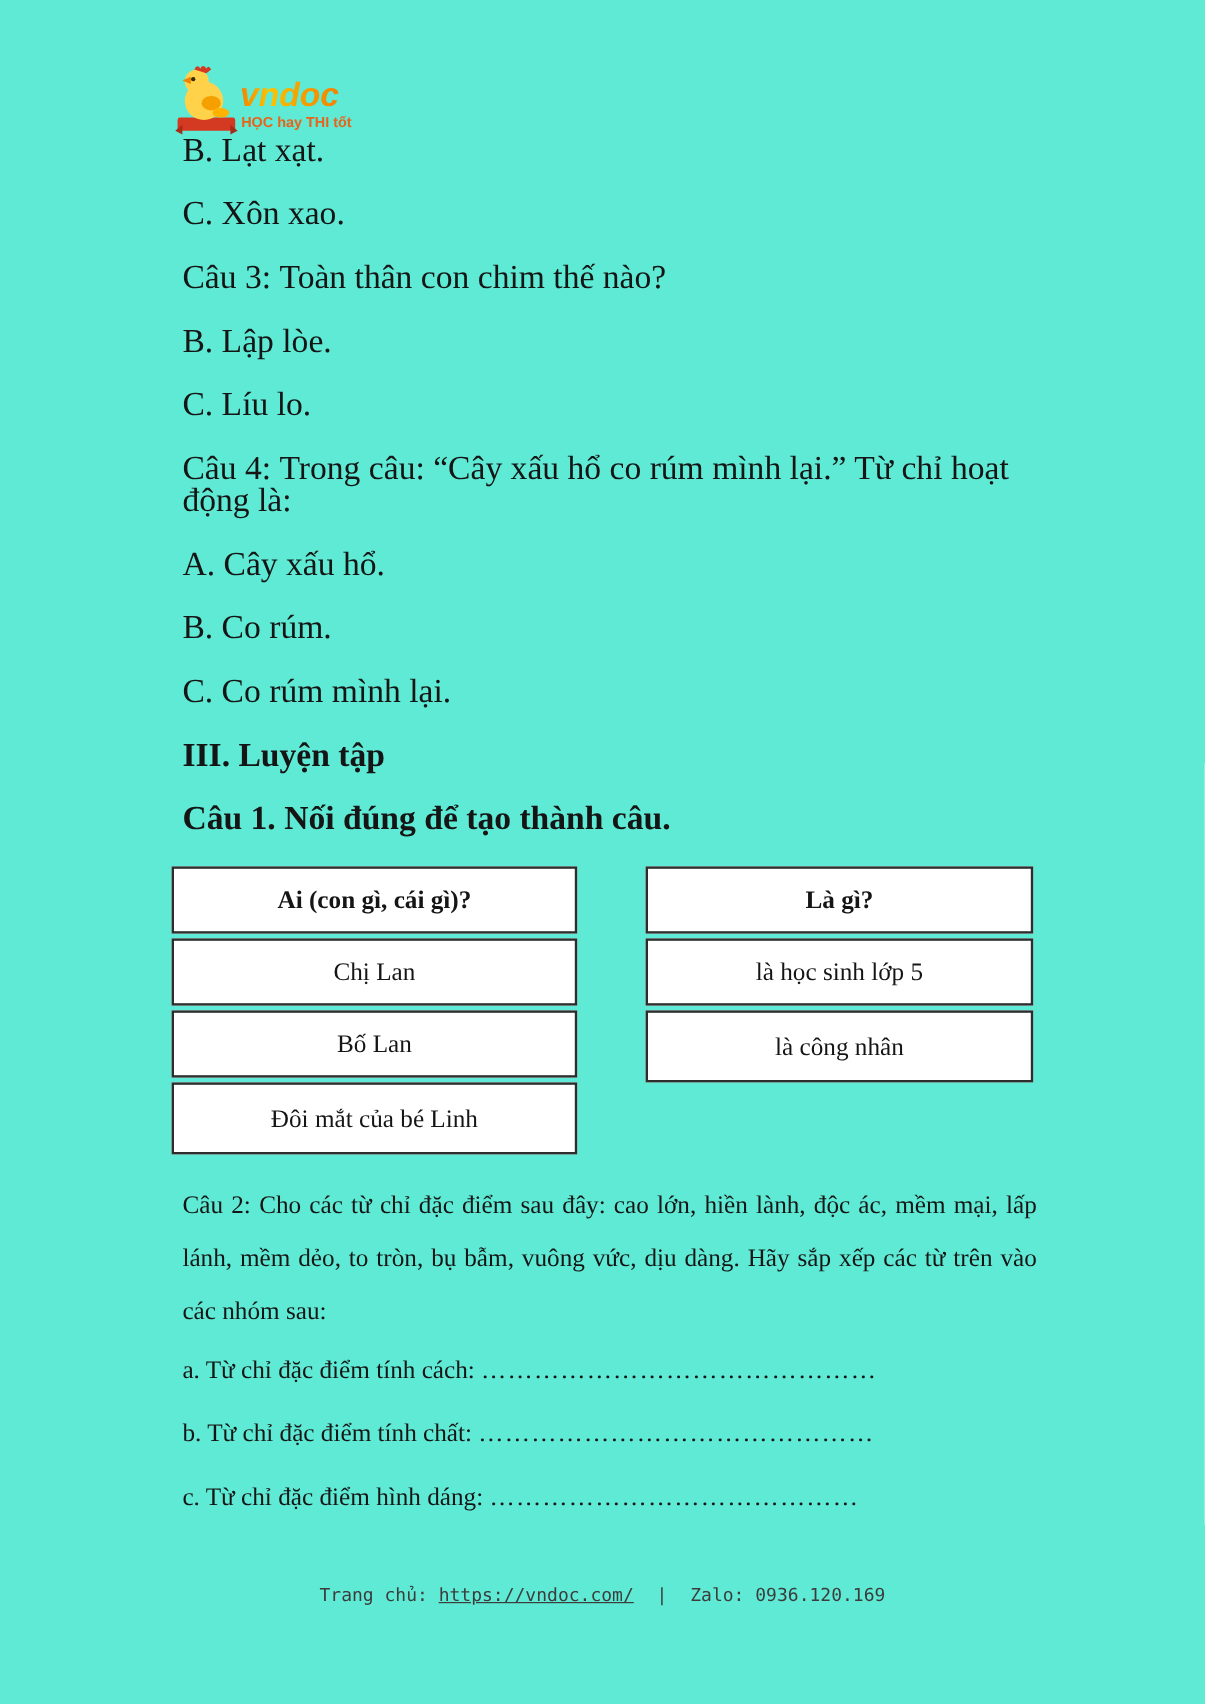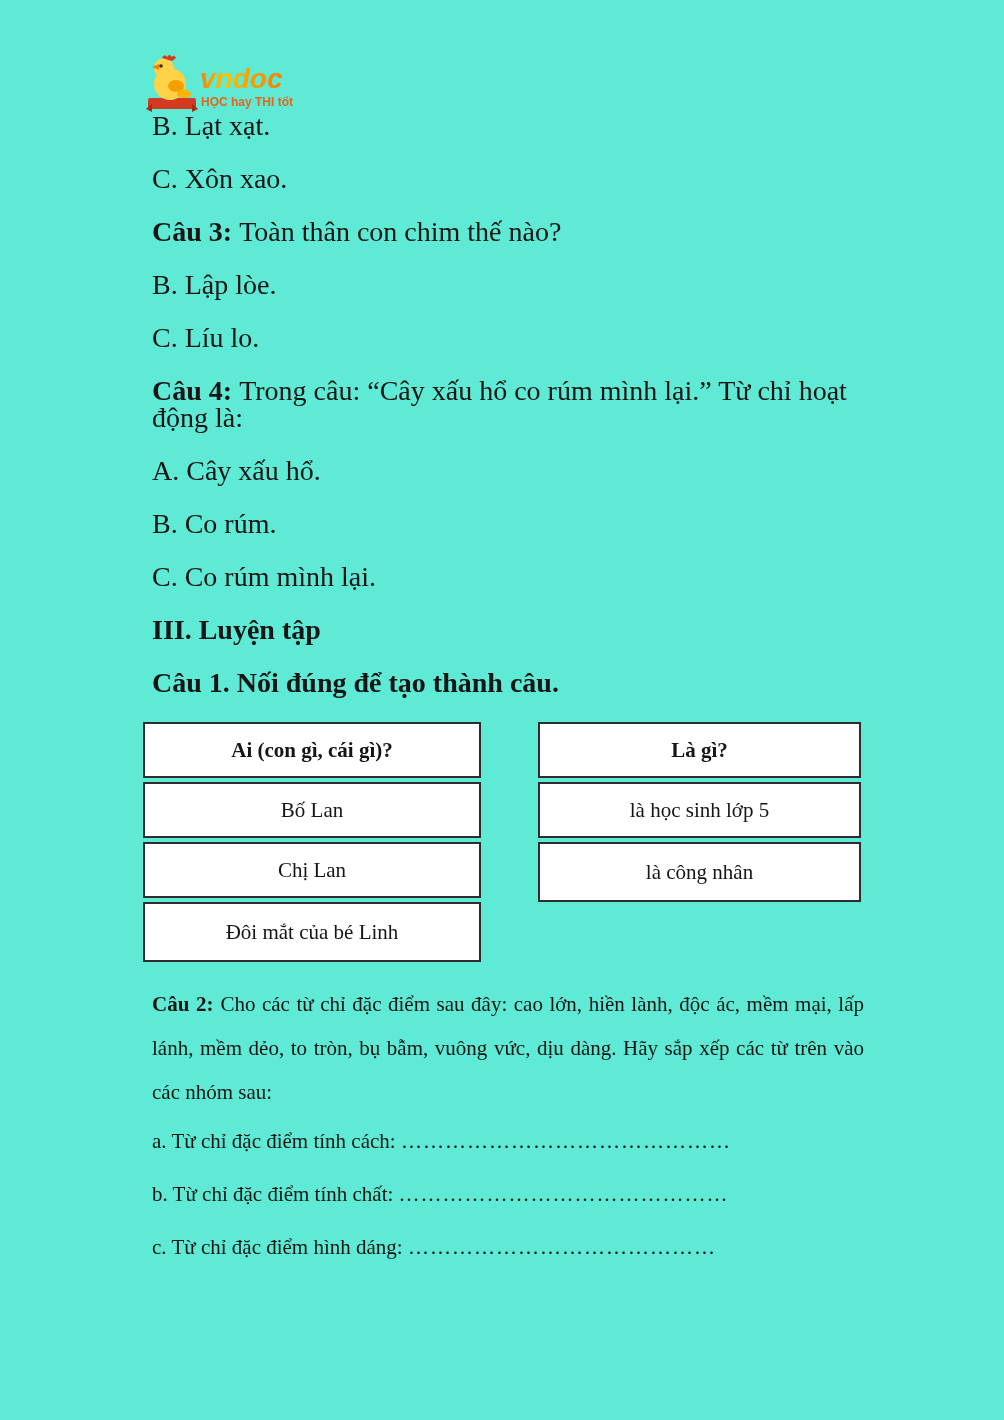--- a/index.html
+++ b/index.html
@@ -9,21 +9,21 @@
     background:#5eead4;
     font-family:"Liberation Serif","DejaVu Serif",serif;
     color:#151515;
     overflow:hidden;
   }
   
   .logo{position:absolute;top:52px;left:146px;width:150px;height:62px;}
   
   .content{position:absolute;top:112px;left:152px;width:712px;}
   .line{font-size:28px;line-height:27px;margin:0 0 26px 0;}
-  .qlabel{font-weight:bold;margin-right:7px;}
+  .qlabel{font-weight:normal;margin-right:7px;}
   .heading{font-weight:bold;}
   
   .tables{display:flex;gap:57px;margin:16px 0 20px -9px;}
   .match-table{display:flex;flex-direction:column;}
   .match-table.left{width:338px;}
   .match-table.right{width:323px;}
   .t-cell{
     border:2px solid #2d2d2d;
     height:52px;
     display:flex;align-items:center;justify-content:center;
@@ -99,33 +99,39 @@
     <p class="line">A. Cây xấu hổ.</p>
     <p class="line">B. Co rúm.</p>
     <p class="line">C. Co rúm mình lại.</p>
 
     <p class="line heading">III. Luyện tập</p>
     <p class="line heading">Câu 1. Nối đúng để tạo thành câu.</p>
 
     <div class="tables">
       <div class="match-table left">
         <div class="t-cell t-header">Ai (con gì, cái gì)?</div>
+        <div class="t-cell">Chị Lan</div>
         <div class="t-cell">Bố Lan</div>
-        <div class="t-cell">Chị Lan</div>
         <div class="t-cell">Đôi mắt của bé Linh</div>
       </div>
       <div class="match-table right">
         <div class="t-cell t-header">Là gì?</div>
         <div class="t-cell">là học sinh lớp 5</div>
         <div class="t-cell">là công nhân</div>
       </div>
     </div>
 
     <p class="para"><span class="qlabel">Câu 2:</span><span>Cho các từ chỉ đặc điểm sau đây: cao lớn, hiền lành, độc ác, mềm mại, lấp lánh, mềm dẻo, to tròn, bụ bẫm, vuông vức, dịu dàng. Hãy sắp xếp các từ trên vào các nhóm sau:</span></p>
 
     <p class="blank-line"><span>a. Từ chỉ đặc điểm tính cách: </span><span class="dots">………………………………………</span></p>
     <p class="blank-line"><span>b. Từ chỉ đặc điểm tính chất: </span><span class="dots">………………………………………</span></p>
     <p class="blank-line"><span>c. Từ chỉ đặc điểm hình dáng: </span><span class="dots">……………………………………</span></p>
 
   </div>
 
+  <div class="footer">
+    <span>Trang chủ:</span>
+    <a>https://vndoc.com/</a>
+    <span class="sep">|</span>
+    <span>Zalo: 0936.120.169</span>
+  </div>
 
 </div>
 
 </body></html>

